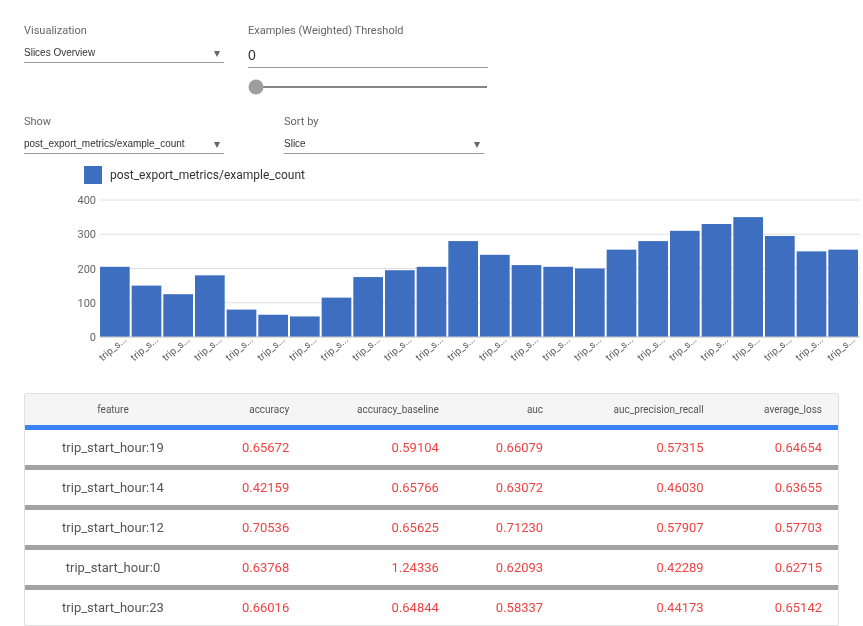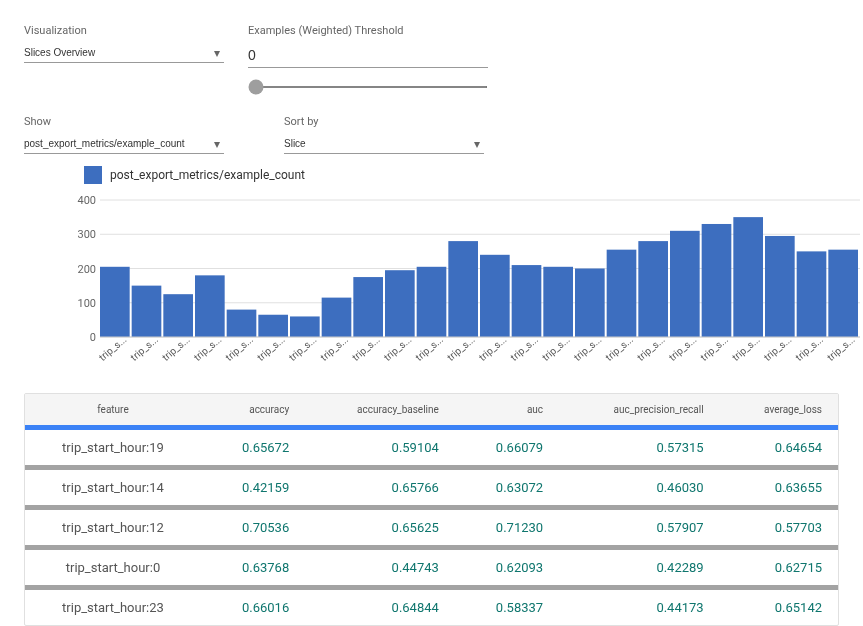--- a/index.html
+++ b/index.html
@@ -165,21 +165,21 @@
       border-bottom: 5px solid #a3a3a3;
     }
 
     tbody tr:last-child {
       border-bottom: none;
     }
 
     tbody td {
       padding: 10px 16px;
       font-size: 13px;
-      color: #0f766e;
+      color: #ef4444;
       text-align: right;
     }
 
     tbody td:first-child {
       text-align: center;
       color: #555;
     }
 
     .controls-top {
       display: flex;
@@ -343,21 +343,21 @@
       <td>trip_start_hour:12</td>
       <td>0.70536</td>
       <td>0.65625</td>
       <td>0.71230</td>
       <td>0.57907</td>
       <td>0.57703</td>
     </tr>
           <tr>
       <td>trip_start_hour:0</td>
       <td>0.63768</td>
-      <td>0.44743</td>
+      <td>1.24336</td>
       <td>0.62093</td>
       <td>0.42289</td>
       <td>0.62715</td>
     </tr>
           <tr>
       <td>trip_start_hour:23</td>
       <td>0.66016</td>
       <td>0.64844</td>
       <td>0.58337</td>
       <td>0.44173</td>

